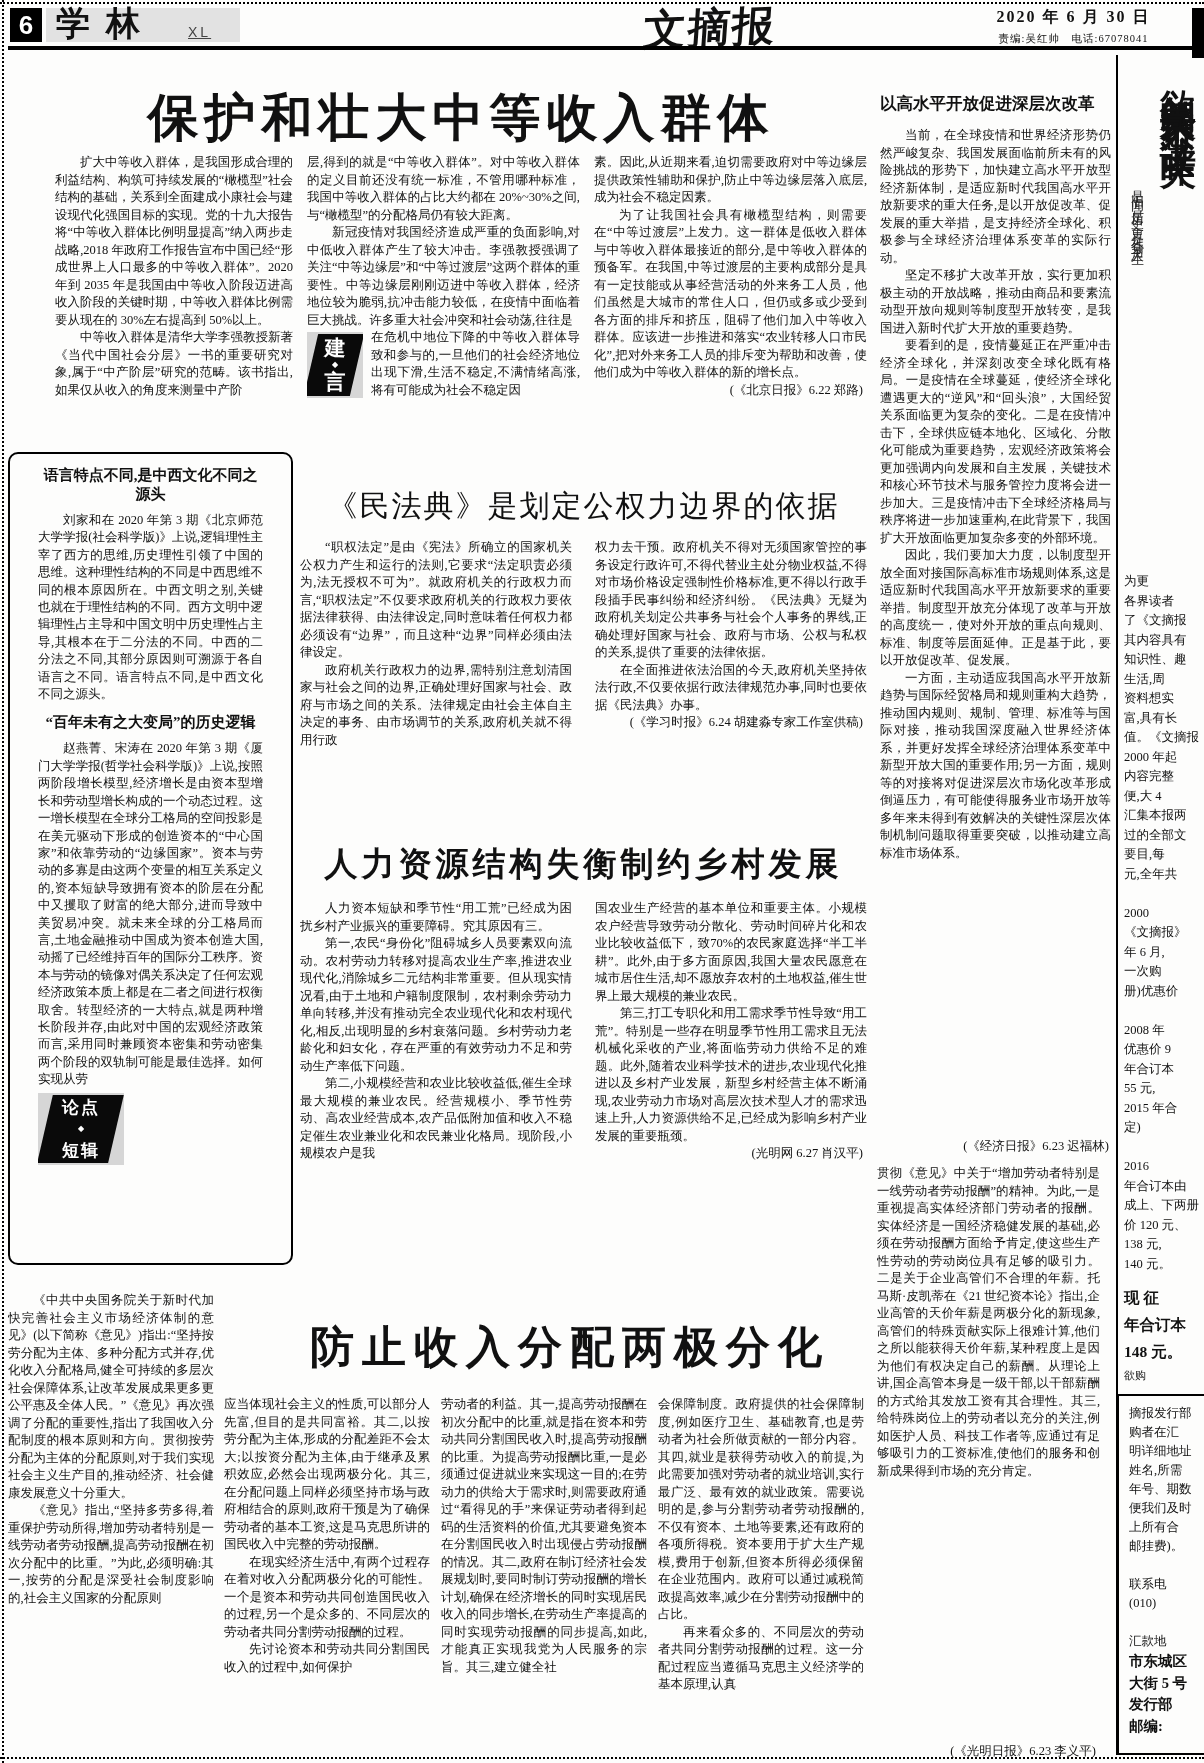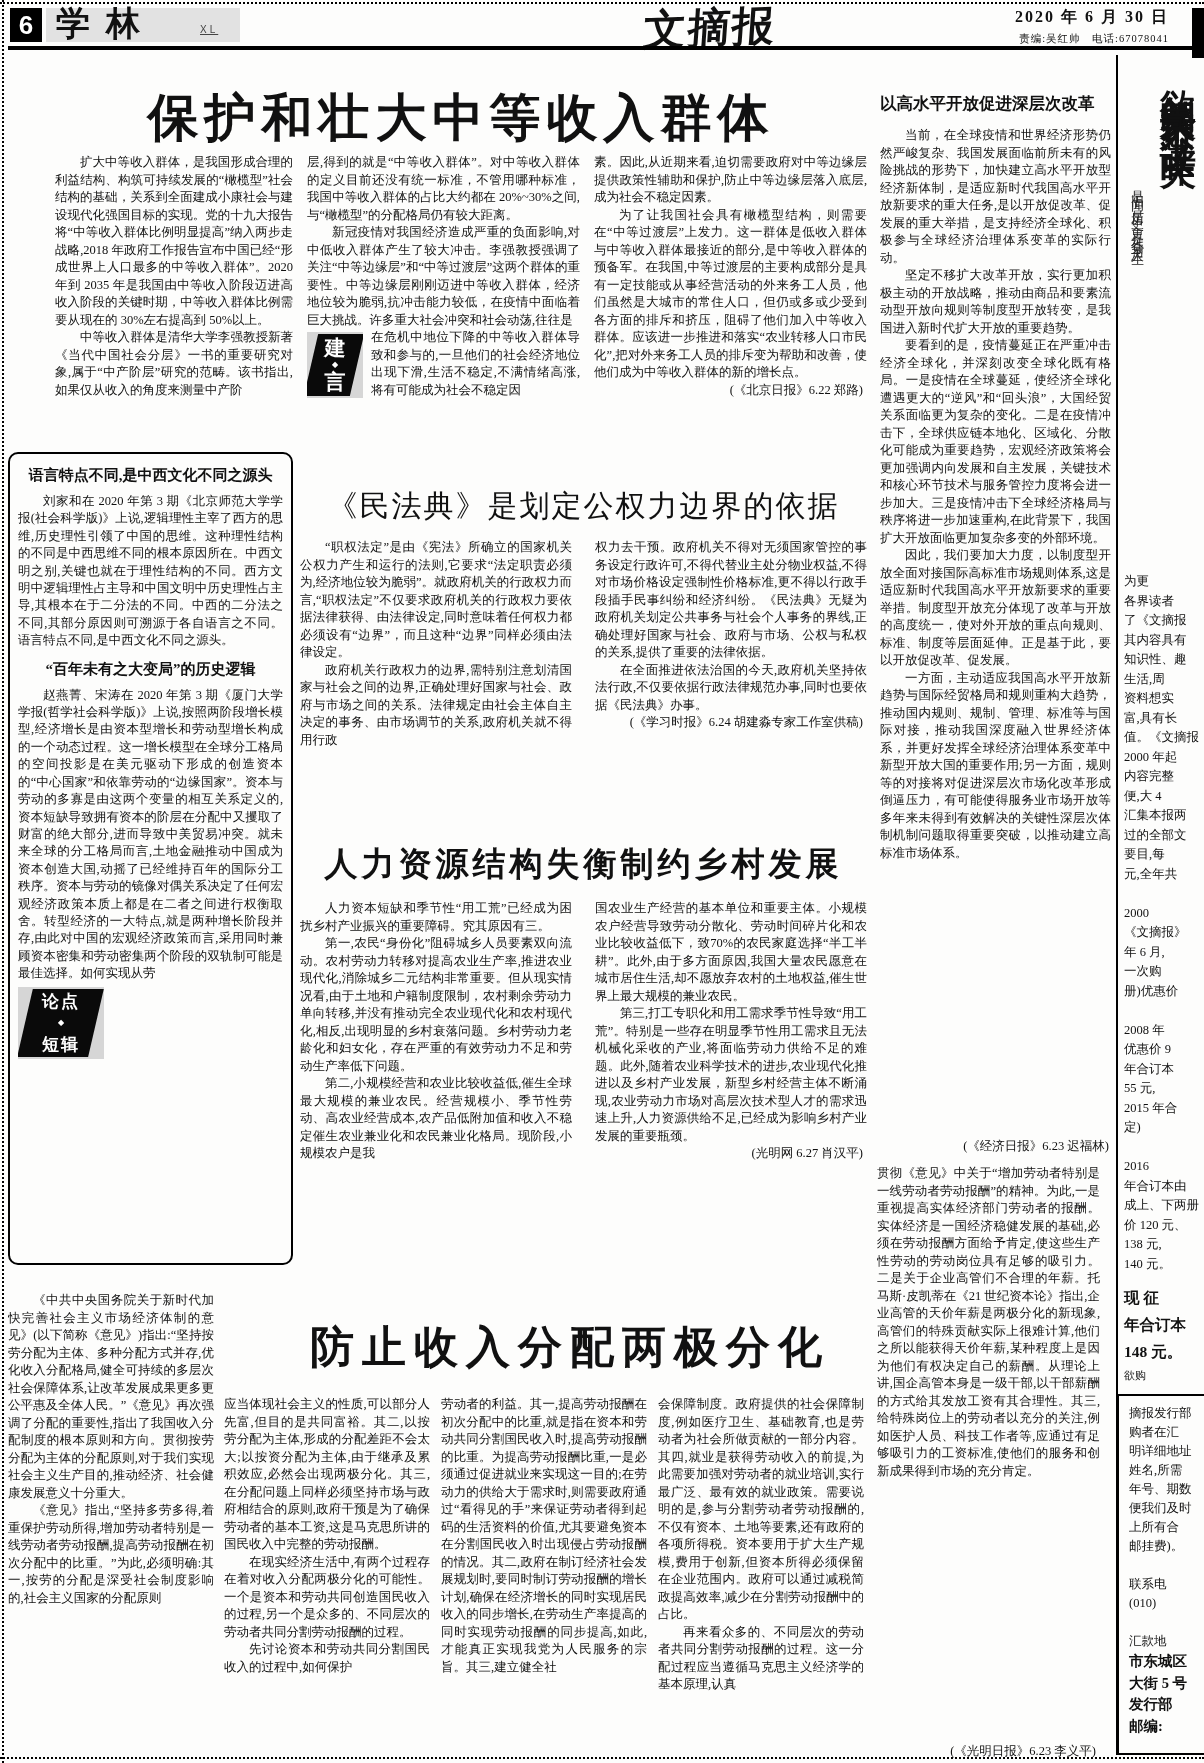--- a/index.html
+++ b/index.html
@@ -10,24 +10,24 @@
   .edge-top{left:0;top:2px;width:1204px;height:0;border-top:2px dotted #000;}
   .edge-left{left:2px;top:0;width:0;height:1763px;border-left:2px dotted #000;}
   .edge-bottom{left:0;top:1757px;width:1204px;height:0;border-top:2px dotted #000;}
   .corner-mark{left:1192px;top:8px;width:12px;height:50px;background:#000;}
 
   
   .hdr-graychip{left:46px;top:8px;width:194px;height:34px;background:#e2e2e2;}
   .hdr-pagenum{left:10px;top:8px;width:32px;height:34px;background:#000;color:#fff;
                font-weight:bold;font-size:26px;text-align:center;line-height:34px;font-family:"Liberation Sans",sans-serif;}
   .hdr-section{left:56px;top:4px;font-size:34px;font-weight:bold;letter-spacing:16px;line-height:40px;}
-  .hdr-code{left:200px;top:24px;font-size:10px;letter-spacing:3px;color:#444;font-family:"Liberation Sans",sans-serif;text-decoration:underline;}
+  .hdr-code{left:188px;top:24px;font-size:14px;letter-spacing:3px;color:#444;font-family:"Liberation Sans",sans-serif;text-decoration:underline;}
   .hdr-masthead{left:620px;top:0px;width:180px;text-align:center;font-size:42px;font-weight:bold;
                 transform:skewX(-6deg) rotate(-2deg);letter-spacing:2px;}
-  .hdr-dateblk{left:922px;top:7px;width:247px;text-align:right;}
+  .hdr-dateblk{left:950px;top:7px;width:247px;text-align:center;}
   .hdr-date{font-size:16px;font-weight:bold;letter-spacing:2px;}
   .hdr-editor{font-size:10.5px;margin-top:4px;letter-spacing:1px;}
   .hrule{left:8px;top:46px;width:1189px;height:4px;background:#000;}
 
   
   .bodytxt p{margin:0;font-size:12.5px;line-height:17.5px;text-align:justify;text-indent:2em;}
   .bodytxt p.cont{text-indent:0;}
   .attr{font-size:12.5px;line-height:17.5px;text-align:right;padding-right:4px;}
   .cols{display:flex;overflow:hidden;}
   .col{overflow:hidden;}
@@ -53,21 +53,21 @@
   .wrapblk{font-size:12.5px;line-height:17.5px;text-align:justify;}
 
   
   .a2{left:880px;top:55px;width:231px;height:1103px;overflow:hidden;}
   .a2-title{margin:38px 0 12px;font-family:"Liberation Sans","DejaVu Sans",sans-serif;
             font-weight:bold;font-size:16.5px;white-space:nowrap;}
   .a2-attr{position:absolute;bottom:3px;right:2px;background:#fdfdfc;padding-left:8px;font-size:12.5px;}
 
   
   .sb{left:8px;top:452px;width:285px;height:813px;border:2.5px solid #000;border-radius:10px;
-      padding:10px 8px 6px;box-sizing:border-box;overflow:hidden;}
+      padding:10px 28px 6px;box-sizing:border-box;overflow:hidden;}
   .sb-h{text-align:center;font-weight:bold;font-size:15px;margin:2px 0 8px;}
   .sb-h2{text-align:center;font-weight:bold;font-size:15px;margin:10px 0 8px;}
   .sb p{margin:0;font-size:12.5px;line-height:17.4px;text-align:justify;text-indent:2em;}
 
   
   .a3{left:300px;top:464px;width:567px;}
   .a3-title{text-align:center;font-size:30px;font-weight:normal;letter-spacing:2px;line-height:38px;margin-top:23px;}
   .a3 .cols{margin-top:14px;height:300px;gap:23px;}
   .a3 .col{width:272px;}
 
@@ -176,21 +176,21 @@
           <span class="ch">短辑</span>
         </div>
       </div>
     </div>
   </div>
 
   <div class="abs a3 bodytxt">
     <div class="a3-title">《民法典》是划定公权力边界的依据</div>
     <div class="cols">
       <div class="col">
-        <p>“职权法定”是由《宪法》所确立的国家机关公权力产生和运行的法则,它要求“法定职责必须为,经济地位较为脆弱”。就政府机关的行政权力而言,“职权法定”不仅要求政府机关的行政权力要依据法律获得、由法律设定,同时意味着任何权力都必须设有“边界”，而且这种“边界”同样必须由法律设定。</p>
+        <p>“职权法定”是由《宪法》所确立的国家机关公权力产生和运行的法则,它要求“法定职责必须为,法无授权不可为”。就政府机关的行政权力而言,“职权法定”不仅要求政府机关的行政权力要依据法律获得、由法律设定,同时意味着任何权力都必须设有“边界”，而且这种“边界”同样必须由法律设定。</p>
         <p>政府机关行政权力的边界,需特别注意划清国家与社会之间的边界,正确处理好国家与社会、政府与市场之间的关系。法律规定由社会主体自主决定的事务、由市场调节的关系,政府机关就不得用行政</p>
       </div>
       <div class="col">
         <p class="cont">权力去干预。政府机关不得对无须国家管控的事务设定行政许可,不得代替业主处分物业权益,不得对市场价格设定强制性价格标准,更不得以行政手段插手民事纠纷和经济纠纷。《民法典》无疑为政府机关划定公共事务与社会个人事务的界线,正确处理好国家与社会、政府与市场、公权与私权的关系,提供了重要的法律依据。</p>
         <p>在全面推进依法治国的今天,政府机关坚持依法行政,不仅要依据行政法律规范办事,同时也要依据《民法典》办事。</p>
         <div class="attr">(《学习时报》6.24 胡建淼专家工作室供稿)</div>
       </div>
     </div>
   </div>
 

